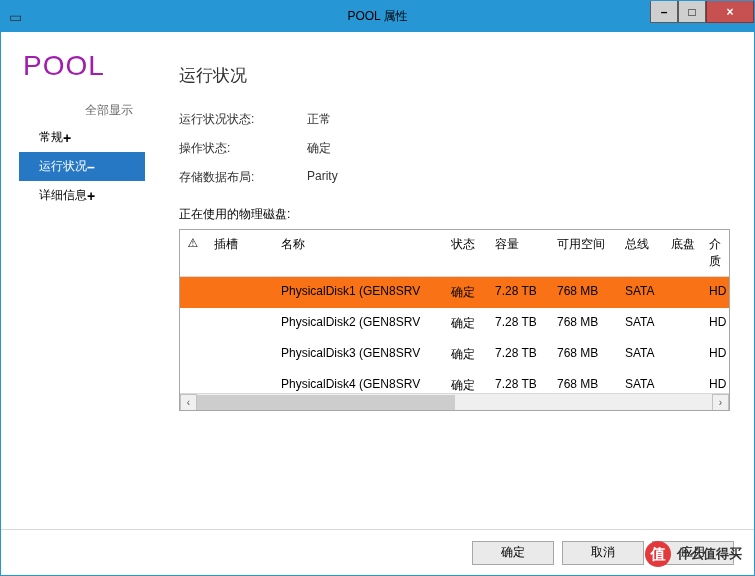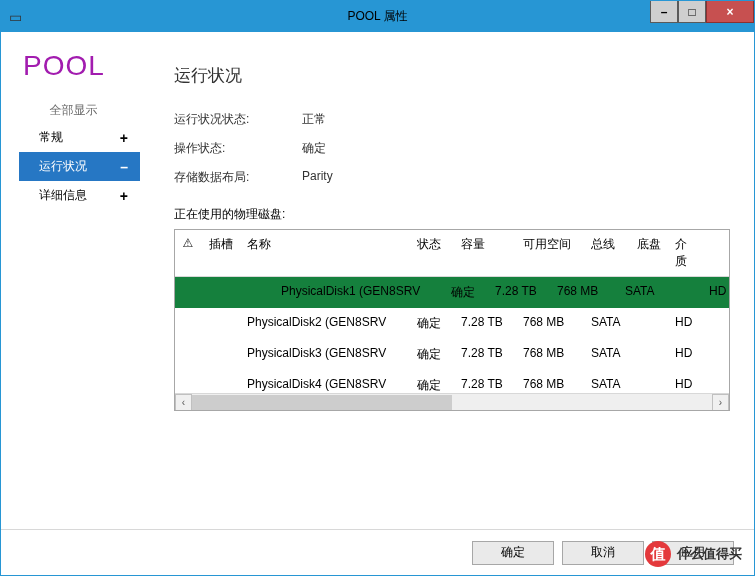--- a/index.html
+++ b/index.html
@@ -6,38 +6,38 @@
     body { width: 755px; height: 576px; background: #fff; border: 1px solid #2796d4; position: relative; overflow: hidden; }
     .titlebar { height: 31px; background: #2796d4; display: flex; align-items: center; position: relative; }
     .titlebar-icon { margin-left: 8px; color: #333; font-size: 14px; }
     .titlebar-title { position: absolute; left: 50%; transform: translateX(-50%); color: #000; font-size: 12px; }
     .window-controls { position: absolute; right: 0; top: 0; display: flex; height: 22px; }
     .win-btn { width: 28px; height: 22px; display: flex; align-items: center; justify-content: center; font-size: 12px; border: 1px solid #5a5a5a; border-top: none; background: #cfcfcf; cursor: pointer; font-weight: bold; }
     .win-btn.close { background: #c75050; color: #fff; width: 48px; border: 1px solid #8b3030; border-top: none; }
     .content { display: flex; height: 496px; padding: 4px 18px 0 18px; }
     .sidebar { width: 176px; padding-top: 14px; }
     .pool-title { color: #a21caf; font-size: 28px; font-weight: 300; letter-spacing: 1px; margin-bottom: 20px; margin-left: 4px; }
-    .show-all { text-align: center; color: #6a6a6a; font-size: 12px; padding-right: 12px; margin-bottom: 4px; }
-    .nav-item { display: flex; justify-content: space-between; align-items: center; padding: 6px 12px 6px 20px; font-size: 12px; cursor: pointer; }
+    .show-all { text-align: right; color: #6a6a6a; font-size: 12px; padding-right: 12px; margin-bottom: 4px; }
+    .nav-item { display: flex; align-items: center; padding: 6px 12px 6px 20px; font-size: 12px; cursor: pointer; }
     .nav-item .plus { font-weight: bold; font-size: 14px; }
     .nav-item.active { background: #2677c4; color: #fff; }
     .main { flex: 1; padding: 28px 6px 0 34px; }
     .section-title { font-size: 17px; color: #333; margin-bottom: 24px; }
     .info-row { display: flex; font-size: 12px; color: #333; margin-bottom: 12px; }
     .info-label { width: 128px; }
     .disks-label { font-size: 12px; margin-top: 20px; margin-bottom: 6px; }
     .table-wrap { border: 1px solid #a7a7a7; height: 182px; overflow: hidden; position: relative; background: #fff; }
     .grid-head { display: flex; background: #fff; border-bottom: 1px solid #d8d8d8; font-size: 12px; padding: 4px 0; }
     .grid-head > div { padding: 2px 6px; }
     .grid-row { display: flex; font-size: 12px; padding: 5px 0; }
-    .grid-row.first { background: #15803d; padding-left: 34px; }
+    .grid-row.first { background: #f97316; }
     .grid-row > div { padding: 2px 6px; white-space: nowrap; overflow: hidden; }
     .c-warn { width: 26px; text-align: center; }
     .c-slot { width: 40px; text-align: center; }
-    .c-name { width: 170px; }
+    .c-name { width: 170px; margin-left: 29px; }
     .c-status { width: 44px; }
     .c-cap { width: 62px; }
     .c-free { width: 68px; }
     .c-bus { width: 46px; }
     .c-chassis { width: 38px; }
     .c-media { width: 26px; }
     .scrollbar-h { position: absolute; bottom: 0; left: 0; right: 0; height: 17px; background: #efefef; display: flex; align-items: center; border-top: 1px solid #d8d8d8; }
     .sb-btn { width: 17px; height: 17px; display: flex; align-items: center; justify-content: center; font-size: 10px; color: #555; border: 1px solid #c0c0c0; background: #f0f0f0; cursor: pointer; }
     .sb-track { flex: 1; height: 17px; background: #efefef; position: relative; }
     .sb-thumb { position: absolute; left: 0; width: 50%; height: 15px; top: 1px; background: #cdcdcd; }

